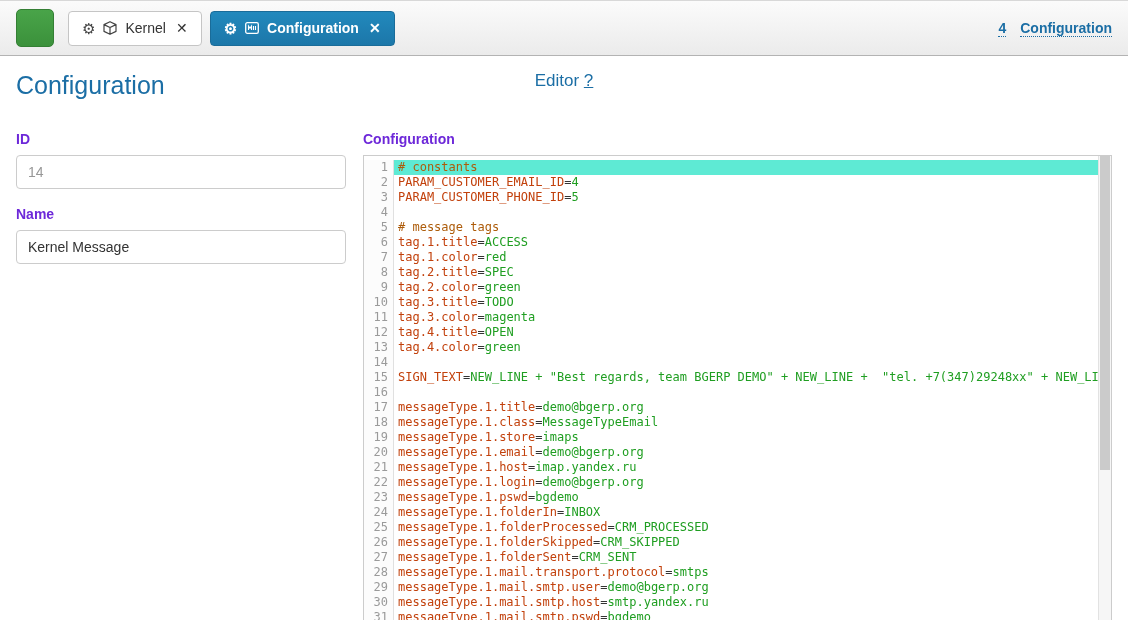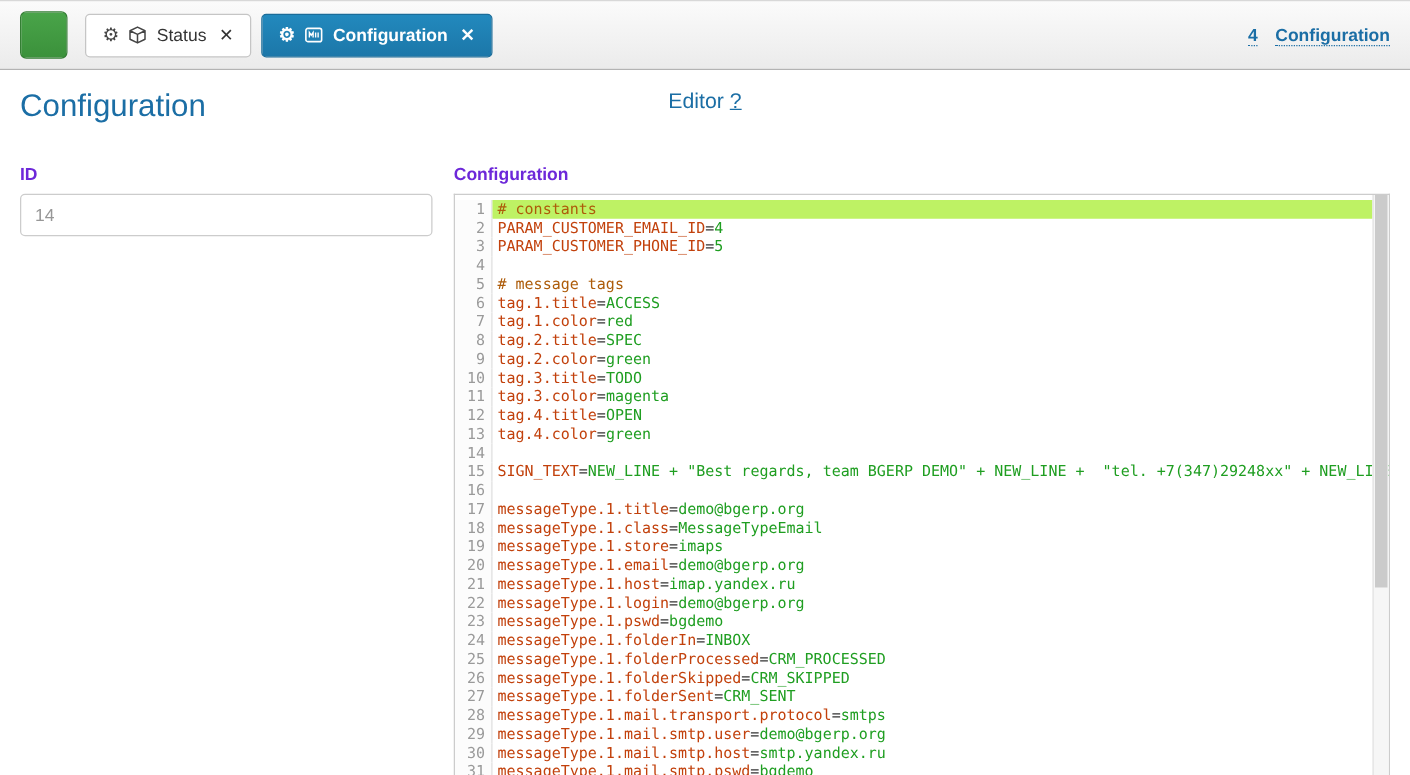--- a/index.html
+++ b/index.html
@@ -53,21 +53,21 @@
   .editor-col { flex:1; min-width:0; }
   .editor-box { position:relative; margin-top:0; border:1px solid #ccc; border-bottom:none;
                 height:470px; overflow:hidden; background:#fff; }
   .code-area { position:absolute; left:0; top:0; right:13px; bottom:0; padding-top:4px;
                font-family:"DejaVu Sans Mono", monospace; font-size:12px; line-height:15px;
                white-space:pre; cursor:text; }
   .code-line { display:flex; height:15px; }
   .ln { flex:none; width:30px; text-align:right; padding-right:5px; color:#9a9a9a;
         background:#fcfcfc; border-right:1px solid #e0e0e0; }
   .cd { flex:1; padding-left:4px; color:#222; }
-  .code-line.active .cd { background:#bef264; }
+  .code-line.active .cd { background:#5eead4; }
   .cm { color:#ad5c0a; }
   .k  { color:#c2410c; }
   .eq { color:#333; }
   .v  { color:#1f9e21; }
 
   .scrollbar { position:absolute; right:0; top:0; bottom:0; width:13px;
                background:#f6f6f6; border-left:1px solid #e2e2e2; }
   .scroll-thumb { position:absolute; top:0; left:1px; right:1px; height:67%;
                   background:#cbcbcb; cursor:pointer; }
 
@@ -82,21 +82,21 @@
       <span class="bar"></span><span class="bar"></span><span class="bar"></span>
     </span>
   </div>
 
   <div class="tabs">
     <div class="tab inactive">
       <span class="gear">⚙</span>
       <svg class="icon-svg" width="16" height="16" viewBox="0 0 16 16">
         <path d="M8 1.7 L14 4.6 L14 11.4 L8 14.3 L2 11.4 L2 4.6 Z M2 4.6 L8 7.5 L14 4.6 M8 7.5 L8 14.3" fill="none" stroke="#444" stroke-width="1.2" stroke-linejoin="round"></path>
       </svg>
-      <span>Status</span>
+      <span>Kernel</span>
       <span class="close">✕</span>
     </div>
 
     <div class="tab active">
       <span class="gear">⚙</span>
       <svg class="icon-svg" width="16" height="16" viewBox="0 0 16 16">
         <rect x="1.7" y="2.7" width="12.6" height="10.6" rx="1.6" fill="none" stroke="#fff" stroke-width="1.3"></rect>
         <path d="M4.5 10 V6 L6 8.2 L7.5 6 V10 M9.5 6 V10 M11.5 6 V10" fill="none" stroke="#fff" stroke-width="1.1"></path>
       </svg>
       <span>Configuration</span>
@@ -122,20 +122,24 @@
     </div>
   </div>
 
   <div class="content">
 
     <div class="form-col">
       <div>
         <p class="field-label">ID</p>
         <input class="field-input muted" type="text" value="14" style="">
       </div>
+      <div class="name-group">
+        <p class="field-label">Name</p>
+        <input class="field-input" type="text" value="Kernel Message" style="">
+      </div>
     </div>
 
     <div class="editor-col">
       <p class="field-label">Configuration</p>
       <div class="editor-box">
         <div class="code-area" id="code-lines"><div class="code-line active"><span class="ln">1</span><span class="cd"><span class="cm"># constants</span></span></div><div class="code-line"><span class="ln">2</span><span class="cd"><span class="k">PARAM_CUSTOMER_EMAIL_ID</span><span class="eq">=</span><span class="v">4</span></span></div><div class="code-line"><span class="ln">3</span><span class="cd"><span class="k">PARAM_CUSTOMER_PHONE_ID</span><span class="eq">=</span><span class="v">5</span></span></div><div class="code-line"><span class="ln">4</span><span class="cd"></span></div><div class="code-line"><span class="ln">5</span><span class="cd"><span class="cm"># message tags</span></span></div><div class="code-line"><span class="ln">6</span><span class="cd"><span class="k">tag.1.title</span><span class="eq">=</span><span class="v">ACCESS</span></span></div><div class="code-line"><span class="ln">7</span><span class="cd"><span class="k">tag.1.color</span><span class="eq">=</span><span class="v">red</span></span></div><div class="code-line"><span class="ln">8</span><span class="cd"><span class="k">tag.2.title</span><span class="eq">=</span><span class="v">SPEC</span></span></div><div class="code-line"><span class="ln">9</span><span class="cd"><span class="k">tag.2.color</span><span class="eq">=</span><span class="v">green</span></span></div><div class="code-line"><span class="ln">10</span><span class="cd"><span class="k">tag.3.title</span><span class="eq">=</span><span class="v">TODO</span></span></div><div class="code-line"><span class="ln">11</span><span class="cd"><span class="k">tag.3.color</span><span class="eq">=</span><span class="v">magenta</span></span></div><div class="code-line"><span class="ln">12</span><span class="cd"><span class="k">tag.4.title</span><span class="eq">=</span><span class="v">OPEN</span></span></div><div class="code-line"><span class="ln">13</span><span class="cd"><span class="k">tag.4.color</span><span class="eq">=</span><span class="v">green</span></span></div><div class="code-line"><span class="ln">14</span><span class="cd"></span></div><div class="code-line"><span class="ln">15</span><span class="cd"><span class="k">SIGN_TEXT</span><span class="eq">=</span><span class="v">NEW_LINE + "Best regards, team BGERP DEMO" + NEW_LINE +  "tel. +7(347)29248xx" + NEW_LINE</span></span></div><div class="code-line"><span class="ln">16</span><span class="cd"></span></div><div class="code-line"><span class="ln">17</span><span class="cd"><span class="k">messageType.1.title</span><span class="eq">=</span><span class="v">demo@bgerp.org</span></span></div><div class="code-line"><span class="ln">18</span><span class="cd"><span class="k">messageType.1.class</span><span class="eq">=</span><span class="v">MessageTypeEmail</span></span></div><div class="code-line"><span class="ln">19</span><span class="cd"><span class="k">messageType.1.store</span><span class="eq">=</span><span class="v">imaps</span></span></div><div class="code-line"><span class="ln">20</span><span class="cd"><span class="k">messageType.1.email</span><span class="eq">=</span><span class="v">demo@bgerp.org</span></span></div><div class="code-line"><span class="ln">21</span><span class="cd"><span class="k">messageType.1.host</span><span class="eq">=</span><span class="v">imap.yandex.ru</span></span></div><div class="code-line"><span class="ln">22</span><span class="cd"><span class="k">messageType.1.login</span><span class="eq">=</span><span class="v">demo@bgerp.org</span></span></div><div class="code-line"><span class="ln">23</span><span class="cd"><span class="k">messageType.1.pswd</span><span class="eq">=</span><span class="v">bgdemo</span></span></div><div class="code-line"><span class="ln">24</span><span class="cd"><span class="k">messageType.1.folderIn</span><span class="eq">=</span><span class="v">INBOX</span></span></div><div class="code-line"><span class="ln">25</span><span class="cd"><span class="k">messageType.1.folderProcessed</span><span class="eq">=</span><span class="v">CRM_PROCESSED</span></span></div><div class="code-line"><span class="ln">26</span><span class="cd"><span class="k">messageType.1.folderSkipped</span><span class="eq">=</span><span class="v">CRM_SKIPPED</span></span></div><div class="code-line"><span class="ln">27</span><span class="cd"><span class="k">messageType.1.folderSent</span><span class="eq">=</span><span class="v">CRM_SENT</span></span></div><div class="code-line"><span class="ln">28</span><span class="cd"><span class="k">messageType.1.mail.transport.protocol</span><span class="eq">=</span><span class="v">smtps</span></span></div><div class="code-line"><span class="ln">29</span><span class="cd"><span class="k">messageType.1.mail.smtp.user</span><span class="eq">=</span><span class="v">demo@bgerp.org</span></span></div><div class="code-line"><span class="ln">30</span><span class="cd"><span class="k">messageType.1.mail.smtp.host</span><span class="eq">=</span><span class="v">smtp.yandex.ru</span></span></div><div class="code-line"><span class="ln">31</span><span class="cd"><span class="k">messageType.1.mail.smtp.pswd</span><span class="eq">=</span><span class="v">bgdemo</span></span></div></div>
         <div class="scrollbar">
           <div class="scroll-thumb"></div>
         </div>
       </div>

